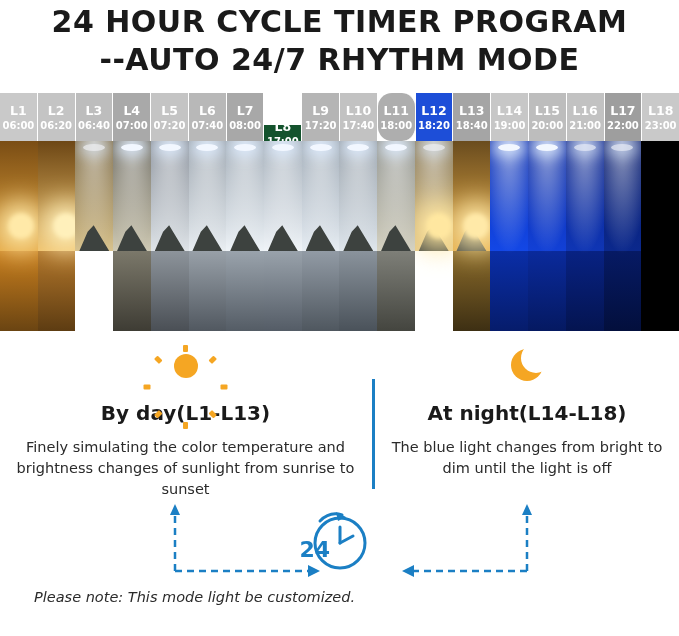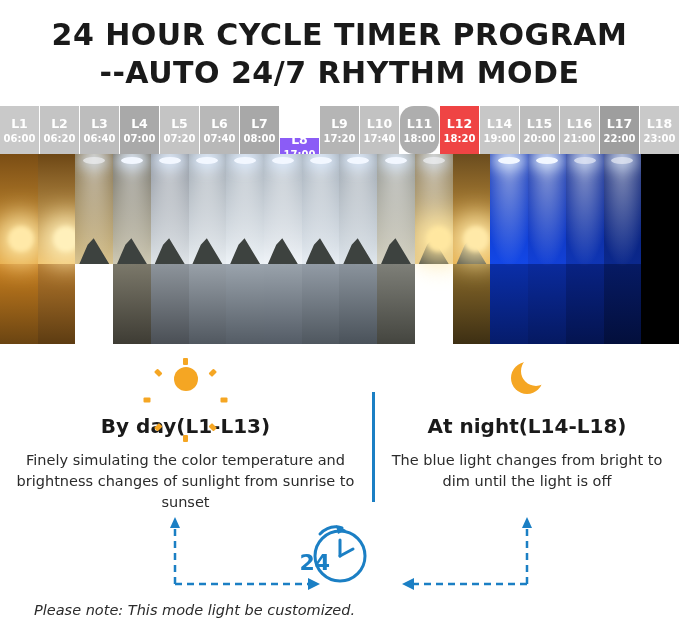--- a/index.html
+++ b/index.html
@@ -15,21 +15,21 @@
     overflow: hidden;
   }
   .page {
     position: relative;
     width: 679px;
     height: 636px;
   }
 
   
   .title-block {
-    padding-top: 16px;
+    padding-top: 3px;
     text-align: center;
   }
   .title-line {
     font-family: "DejaVu Sans", sans-serif;
     font-weight: bold;
     font-size: 30px;
     letter-spacing: 0.5px;
     line-height: 38px;
     color: #1a1a1a;
   }
@@ -266,39 +266,43 @@
         <div class="tl-time">07:20</div>
       </div>
       <div class="tl-cell" style="background: rgb(184, 184, 184);">
         <div class="tl-label">L6</div>
         <div class="tl-time">07:40</div>
       </div>
       <div class="tl-cell" style="background: rgb(168, 168, 168);">
         <div class="tl-label">L7</div>
         <div class="tl-time">08:00</div>
       </div>
-      <div class="tl-cell" style="background: #8b5cf6; margin-top: 32px;">
+      <div class="tl-cell" style="background: #14532d; margin-top: 32px;">
         <div class="tl-label">L8</div>
         <div class="tl-time">17:00</div>
       </div>
       <div class="tl-cell" style="background: rgb(181, 181, 181);">
         <div class="tl-label">L9</div>
         <div class="tl-time">17:20</div>
       </div>
       <div class="tl-cell" style="background: rgb(194, 194, 194);">
         <div class="tl-label">L10</div>
         <div class="tl-time">17:40</div>
       </div>
       <div class="tl-cell" style="background: rgb(174, 174, 174); border-radius: 14px;">
         <div class="tl-label">L11</div>
         <div class="tl-time">18:00</div>
       </div>
-      <div class="tl-cell" style="background: #ef4444;">
+      <div class="tl-cell" style="background: #1d4ed8;">
         <div class="tl-label">L12</div>
         <div class="tl-time">18:20</div>
+      </div>
+      <div class="tl-cell" style="background: rgb(165, 165, 165);">
+        <div class="tl-label">L13</div>
+        <div class="tl-time">18:40</div>
       </div>
       <div class="tl-cell" style="background: rgb(199, 199, 199);">
         <div class="tl-label">L14</div>
         <div class="tl-time">19:00</div>
       </div>
       <div class="tl-cell" style="background: rgb(189, 189, 189);">
         <div class="tl-label">L15</div>
         <div class="tl-time">20:00</div>
       </div>
       <div class="tl-cell" style="background: rgb(194, 194, 194);">

